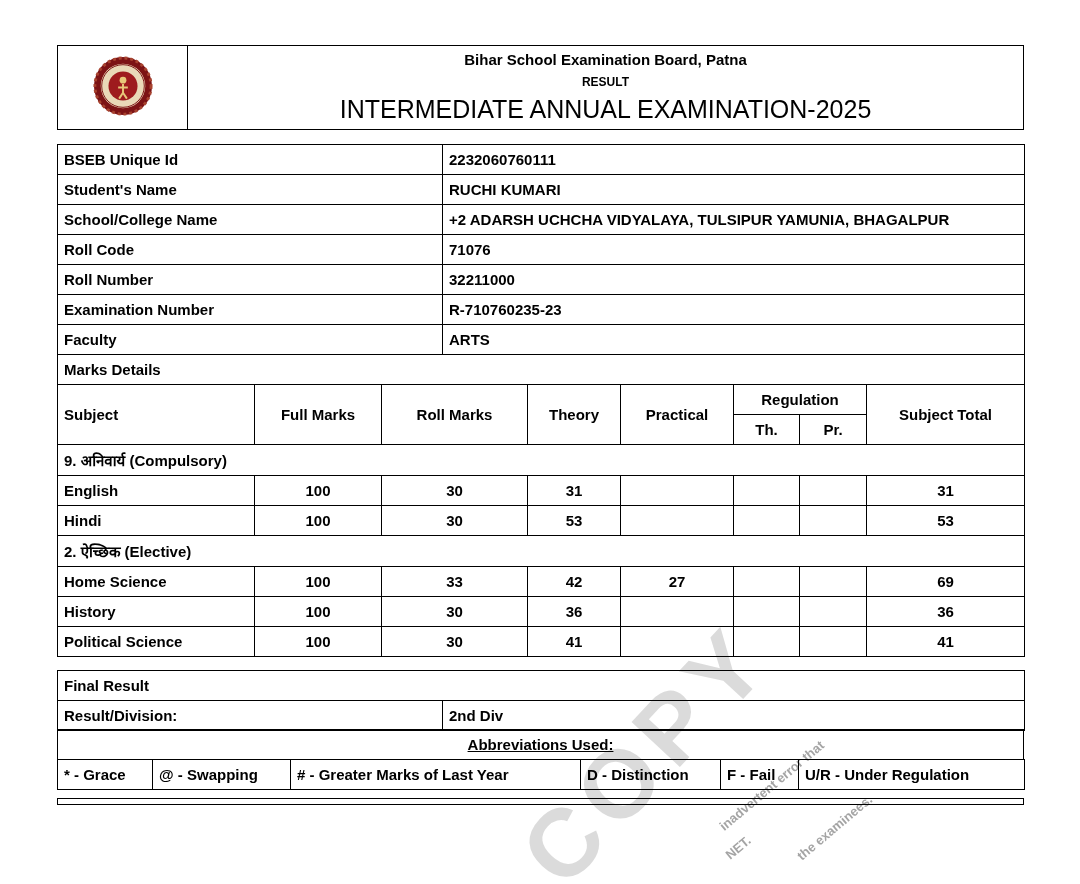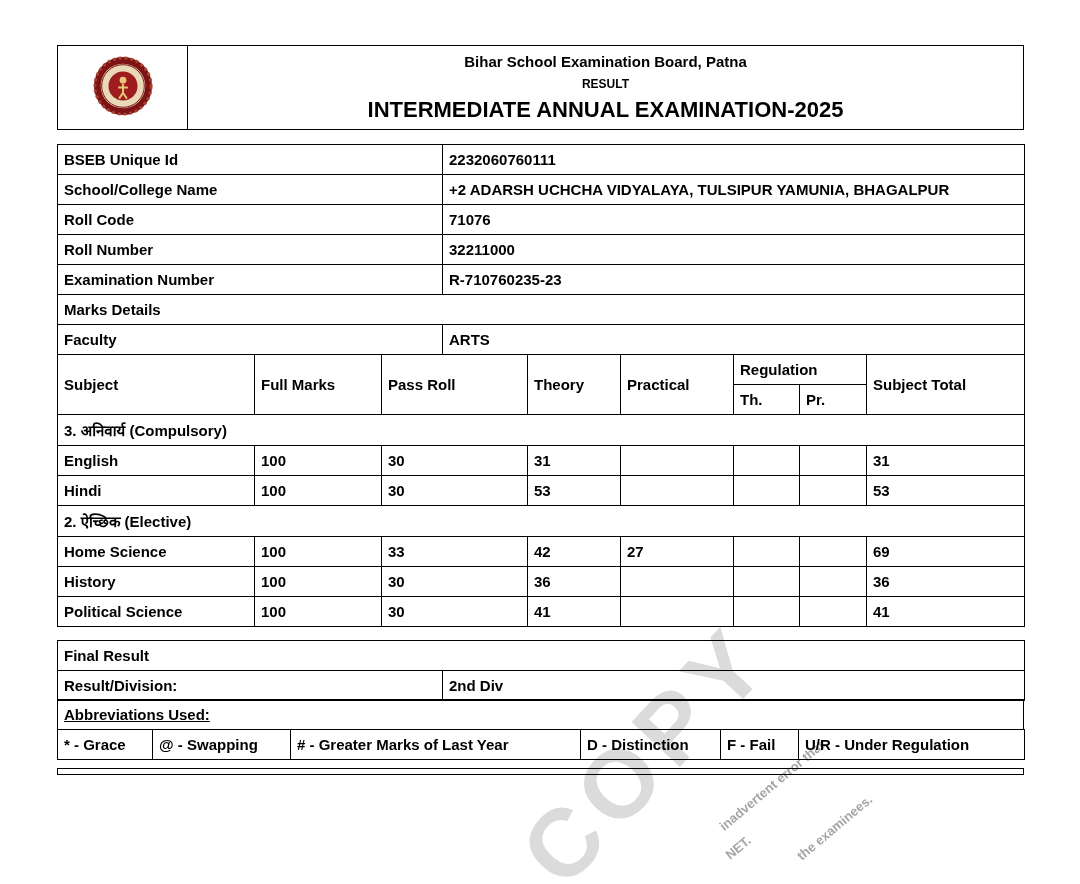--- a/index.html
+++ b/index.html
@@ -43,27 +43,27 @@
     text-align:left; vertical-align:middle;
     background:transparent;
   }
 
   
   .header-table td { height:84px; }
   .logo-cell { text-align:center; vertical-align:middle; }
   .title-cell { text-align:center; }
   .board-name { font-size:15px; font-weight:bold; }
   .result-title { font-size:12px; font-weight:bold; margin-top:7px; }
-  .exam-title { font-size:22px; font-weight:bold; margin-top:6px; }
+  .exam-title { font-size:25px; font-weight:normal; margin-top:6px; }
 
   .gap-14 { margin-top:14px;border-radius:12px; }
   .gap-13 { margin-top:13px;border-radius:17px; }
   .merge-up { margin-top:-1.5px; }
 
-  th.center, td.center { text-align:left; }
+  th.center, td.center { text-align:center; }
   .group-row td { height:31px; }
 
   .underline { text-decoration:underline; }
 
   .bottom-bar { margin-top:8px; height:7px; border:1.5px solid #000; }
 </style>
 </head>
 <body>
 
 <div class="watermarks">
@@ -102,73 +102,77 @@
     <colgroup>
         <col style="width:385px">
         <col style="width:582px">
       </colgroup>
     <tbody>
         <tr>
       <td>BSEB Unique Id</td>
       <td>2232060760111</td>
     </tr>
     <tr>
+      <td>Student's Name</td>
+      <td>RUCHI KUMARI</td>
+    </tr>
+    <tr>
       <td>School/College Name</td>
       <td>+2 ADARSH UCHCHA VIDYALAYA, TULSIPUR YAMUNIA, BHAGALPUR</td>
     </tr>
     <tr>
       <td>Roll Code</td>
       <td>71076</td>
     </tr>
     <tr>
       <td>Roll Number</td>
       <td>32211000</td>
     </tr>
     <tr>
       <td>Examination Number</td>
       <td>R-710760235-23</td>
     </tr>
     <tr>
-      <td colspan="2">Marks Details</td>
-    </tr>
-    <tr>
       <td>Faculty</td>
       <td>ARTS</td>
+    </tr>
+    <tr>
+      <td colspan="2">Marks Details</td>
     </tr>
   </tbody>
     </table>
 
   <table class="marks-table merge-up">
     <colgroup>
       <col style="width:197px">
         <col style="width:127px">
         <col style="width:146px">
         <col style="width:93px">
       <col style="width:113px">
         <col style="width:66px">
         <col style="width:67px">
         <col style="width:158px">
     </colgroup>
     <tbody>
         <tr>
       <th rowspan="2">Subject</th>
       <th rowspan="2" class="center">Full Marks</th>
-      <th rowspan="2" class="center">Pass Roll</th>
+      <th rowspan="2" class="center">Roll Marks</th>
       <th rowspan="2" class="center">Theory</th>
       <th rowspan="2" class="center">Practical</th>
       <th colspan="2" class="center">Regulation</th>
       <th rowspan="2" class="center">Subject Total</th>
     </tr>
     <tr>
       <th class="center">Th.</th>
       <th class="center">Pr.</th>
     </tr>
 
     <tr class="group-row">
-      <td colspan="8">3. अनिवार्य (Compulsory)</td>
+      <td colspan="8">9. अनिवार्य (Compulsory)</td>
     </tr>
 
     <tr>
       <td>English</td>
       <td class="center">100</td>
       <td class="center">30</td>
       <td class="center">31</td>
       <td class="center"></td>
       <td class="center"></td>
       <td class="center"></td>

